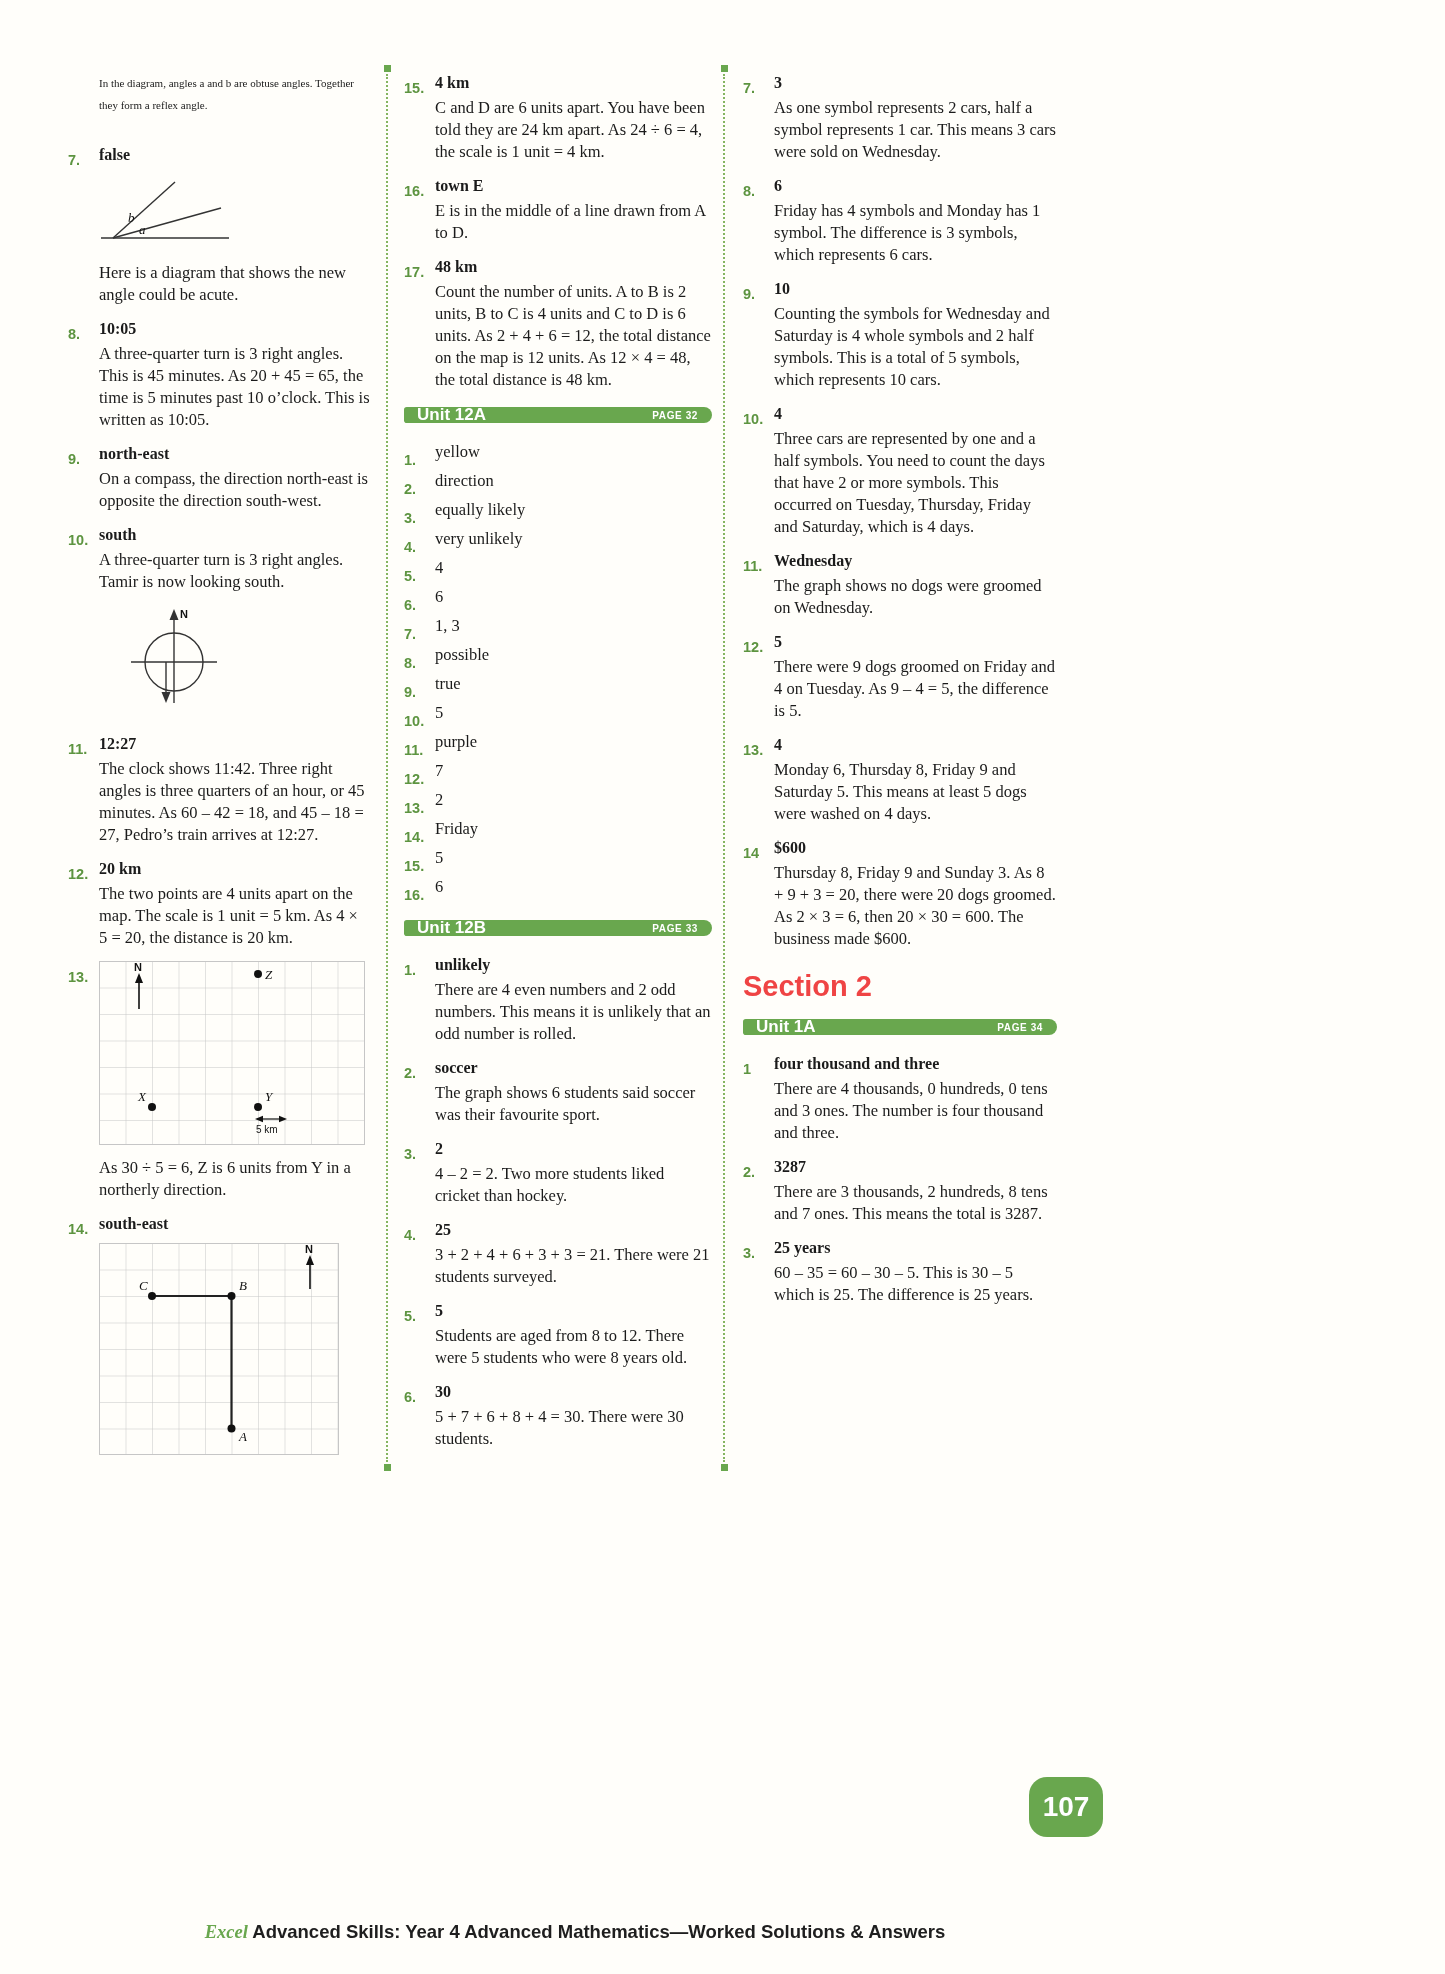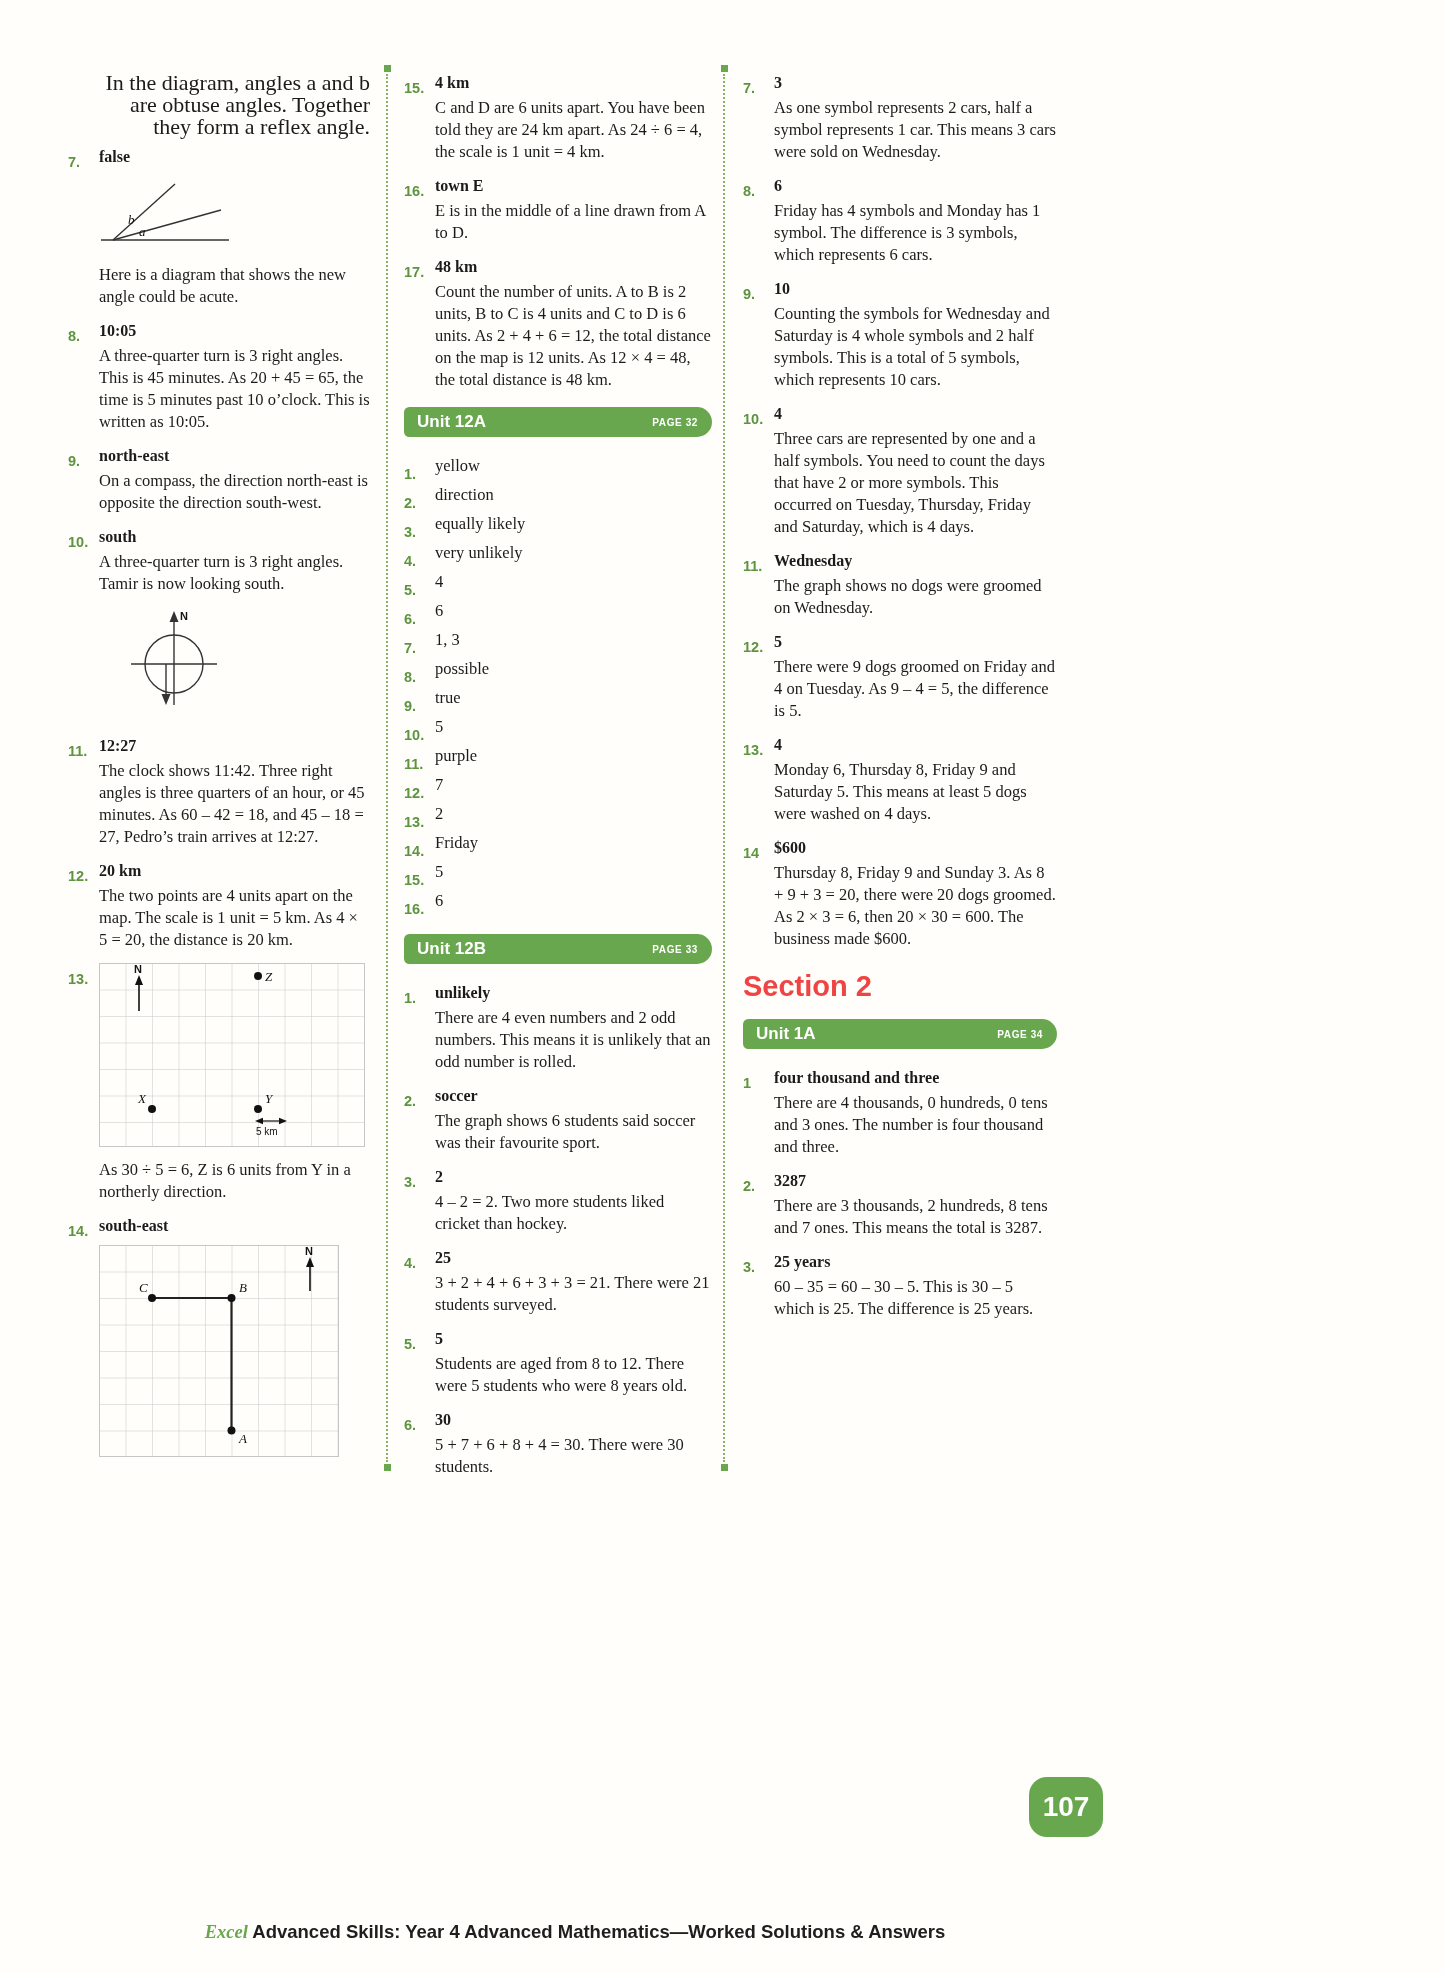--- a/index.html
+++ b/index.html
@@ -29,30 +29,30 @@
   .separator::after  { bottom:-9px; }
 
   .item { position:relative; padding-left:31px; margin-bottom:12px; }
   .num {
     position:absolute; left:0; top:8px;
     font-family:"Liberation Sans", sans-serif;
     font-weight:bold; font-size:14.5px; color:#5d9440;
   }
   .ans  { font-weight:bold; font-size:16px; line-height:22px; margin-bottom:3px; }
   .body { font-size:16.5px; line-height:22px; }
-  .intro { padding-left:31px; margin-bottom:8px; font-size:22px; line-height:22px;text-align:right; }
+  .intro { padding-left:31px; margin-bottom:28px; font-size:11px; line-height:22px; }
   .caption { font-size:16.5px; line-height:22px; margin-top:8px; }
 
   .litem { position:relative; padding-left:31px; margin-bottom:7px; font-size:16.5px; line-height:22px; }
 
   .unit-header {
     display:flex; justify-content:space-between; align-items:center;
     background:#69a74e; color:#fff;
     border-radius:6px 17px 17px 6px;
-    height:30px; padding:0 14px 0 13px;
+    height:16px; padding:0 14px 0 13px;
     font-family:"Liberation Sans", sans-serif;
     margin:16px 0 18px;
   }
   .unit-title { font-weight:bold; font-size:17px; }
   .unit-page  { font-weight:bold; font-size:10px; letter-spacing:0.6px; }
 
   .section-heading {
     font-family:"Liberation Sans", sans-serif;
     font-weight:bold; font-size:29px; color:#ef4444;
     margin:20px 0 14px;

